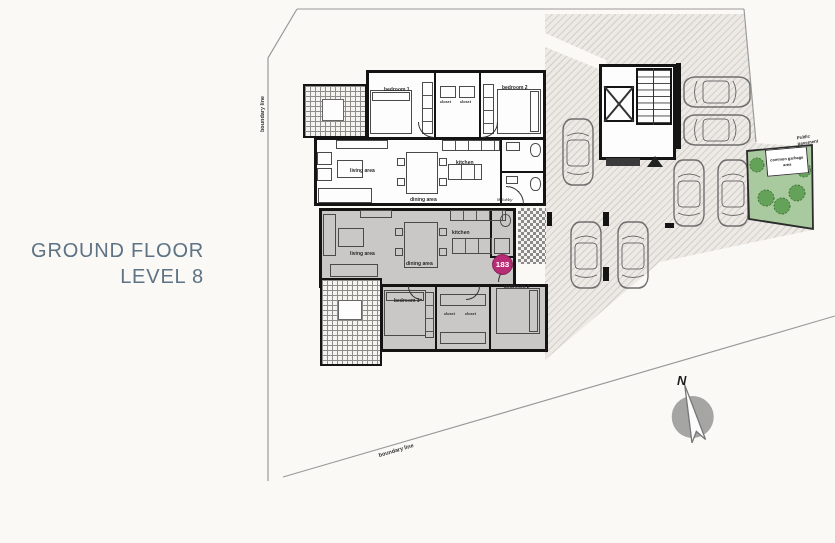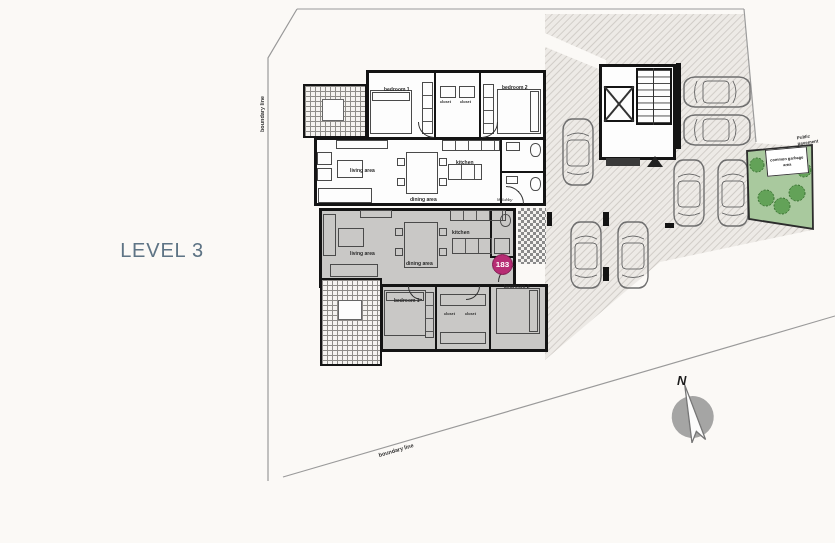--- a/index.html
+++ b/index.html
@@ -118,21 +118,22 @@
       </g>
     </g>
 
     <g transform="translate(692,414) rotate(-14)">
       <circle cx="0" cy="3" r="21" fill="#9b9b9b" opacity="0.9"></circle>
       <polygon points="0,-30 7,28 0,18 -7,28" fill="#fcfcfc" stroke="#777" stroke-width="1.3"></polygon>
     </g>
   </svg>
 
   <div class="abs title">
-    <div>LEVEL 3</div>
+    <div>GROUND FLOOR</div>
+    <div>LEVEL 8</div>
   </div>
   <div class="abs b-left">boundary line</div>
   <div class="abs b-bottom">boundary line</div>
   <div class="abs north-n">N</div>
   <div class="abs pavement">Public pavement</div>
   <div class="abs garbage">common garbage area</div>
 
   <div class="abs checker" style="left:303px;top:84px;width:64px;height:54px;"></div>
   <div class="abs checker-hole" style="left:322px;top:99px;width:22px;height:22px;"></div>
 

